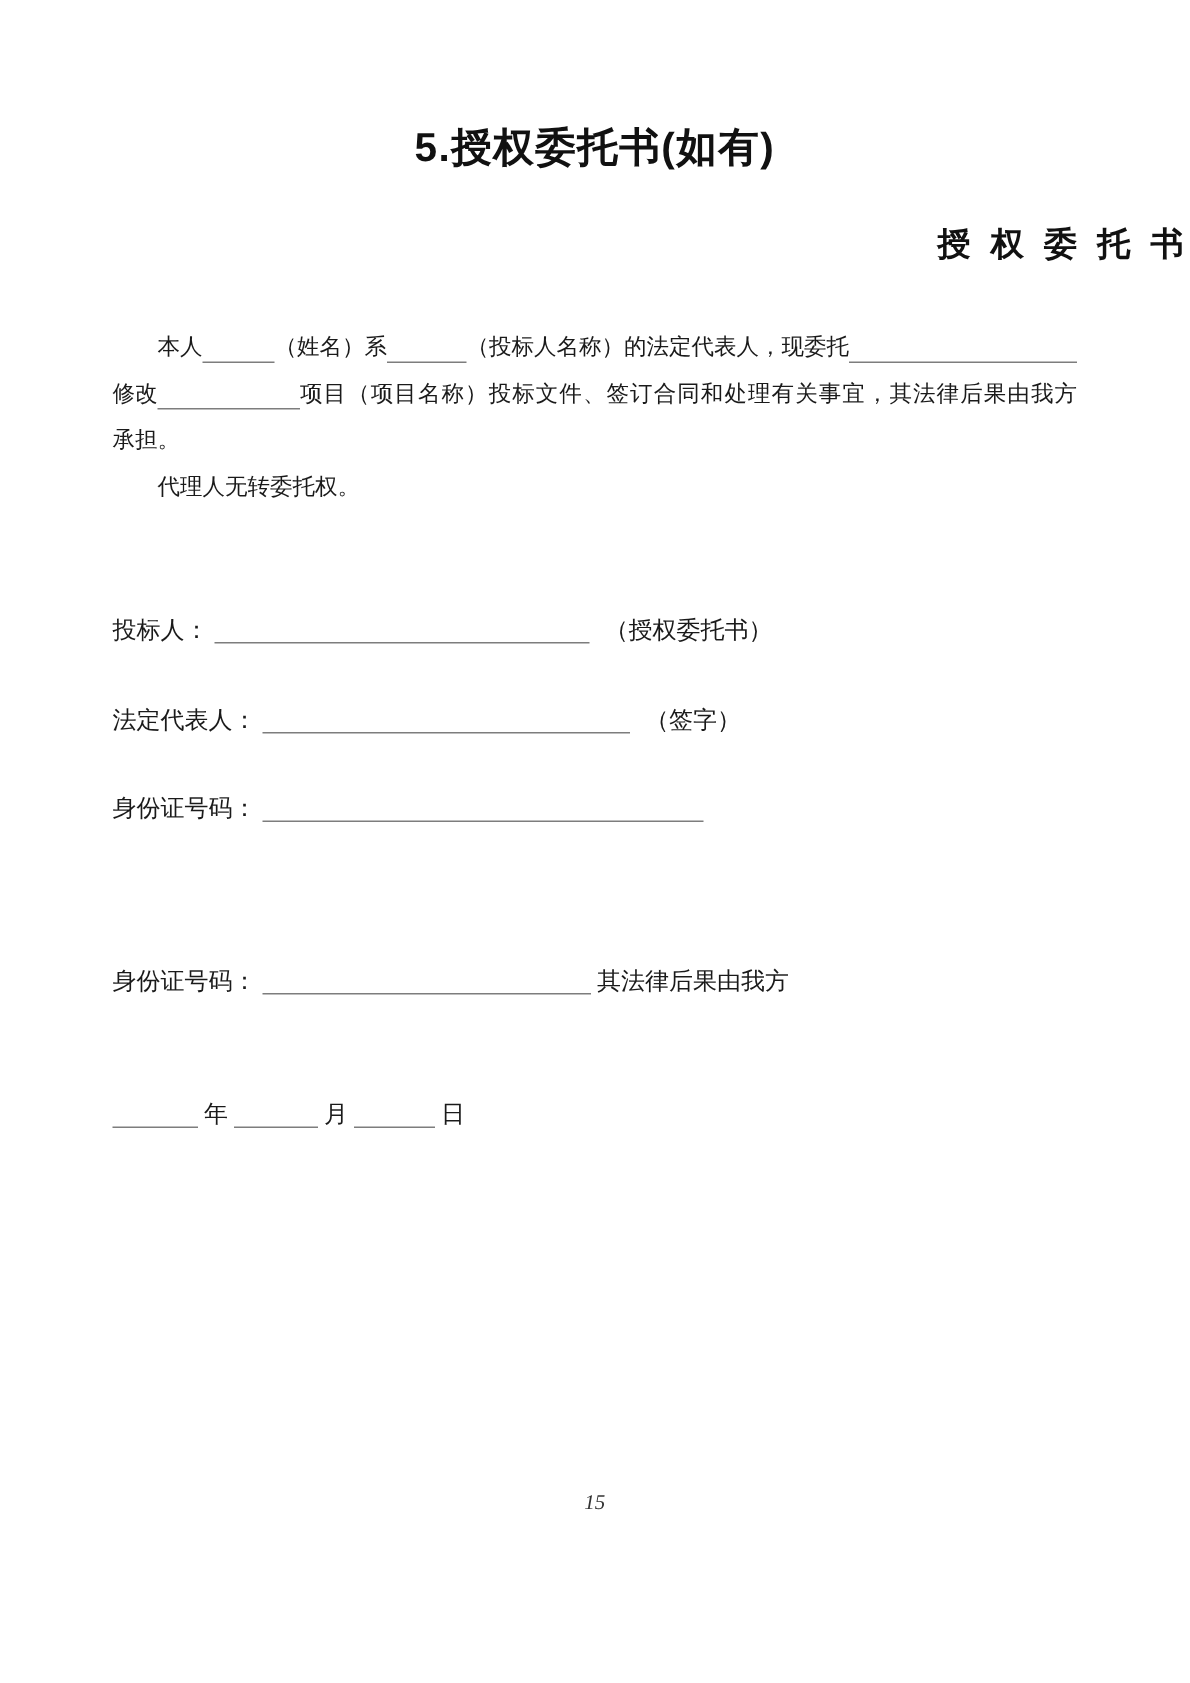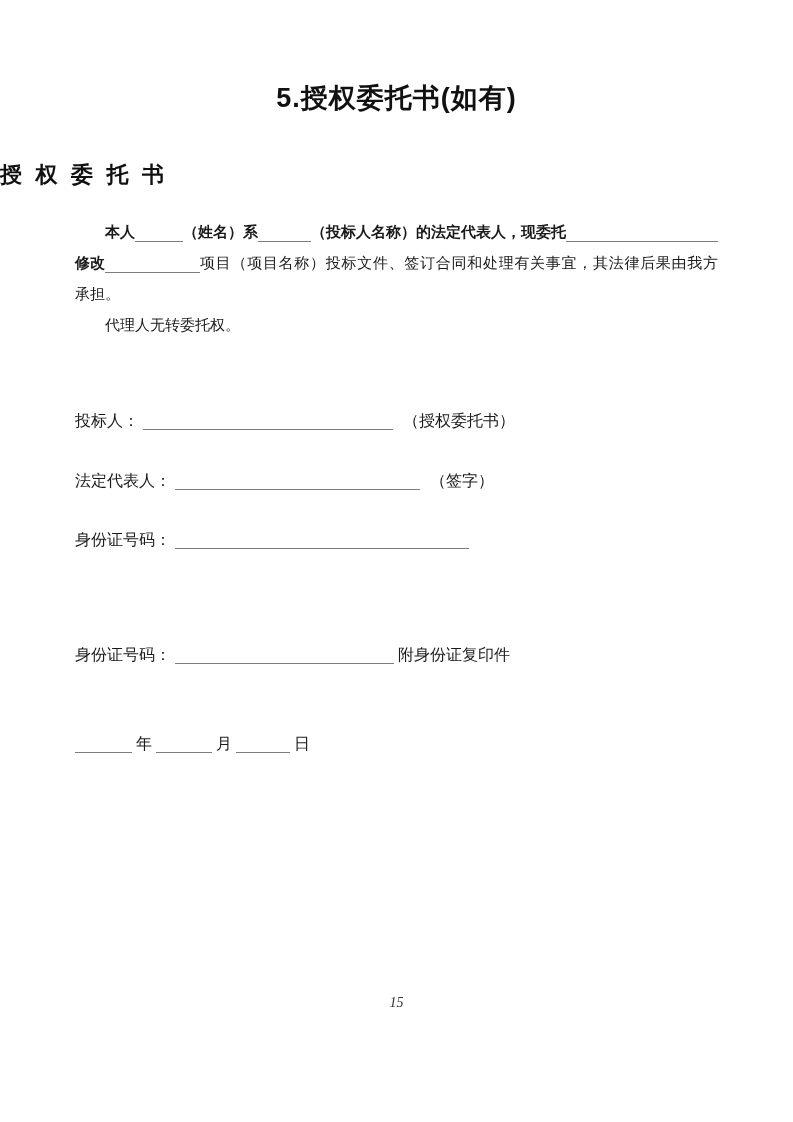--- a/index.html
+++ b/index.html
@@ -19,39 +19,39 @@
     margin: 0;
     text-align: center;
     font-family: "Liberation Sans", "DejaVu Sans", sans-serif;
     font-size: 27px;
     font-weight: 700;
     letter-spacing: 1px;
     color: #111111;
   }
   .doc-title {
     position: absolute;
-    top: 160px; left: 0;
+    top: 148px; left: 0;
     width: 100%;
     margin: 0;
-    text-align: left;
+    text-align: right;
     font-size: 22px;
     font-weight: 700;
     letter-spacing: 4px;
     color: #111111;
   }
   .para {
     position: absolute;
     top: 217px; left: 75px;
     width: 643px;
     font-size: 15px;
     line-height: 31px;
   }
   .pline { height: 31px; }
   .pline-flex { display: flex; align-items: baseline; }
-  .pline-flex .txt { white-space: nowrap; font-weight: bold; }
+  .pline-flex .txt { white-space: nowrap; }
   .indent { padding-left: 30px; }
   .fill-last { text-align: justify; text-align-last: justify; }
   
   .blankf {
     align-self: flex-end;
     height: 0;
     margin-bottom: 6px;
     border-bottom: 1px solid #7d7d7d;
   }
   .blankf.grow { flex: 1 1 auto; }
@@ -138,21 +138,21 @@
   <div class="sig-row" style="top:529px">
     <span>身份证号码：</span>
     <span class="blank" style="width:294px"></span>
     <span class="sig-suffix tight"></span>
   </div>
 
 
   <div class="sig-row" style="top:644px">
     <span>身份证号码：</span>
     <span class="blank" style="width:219px"></span>
-    <span class="sig-suffix tight">附身份证复印件</span>
+    <span class="sig-suffix tight">其法律后果由我方</span>
   </div>
 
   <div class="date-row">
     <span class="blank" style="width:57px"></span>
     <span>年</span>
     <span class="blank" style="width:56px"></span>
     <span>月</span>
     <span class="blank" style="width:54px"></span>
     <span>日</span>
   </div>

